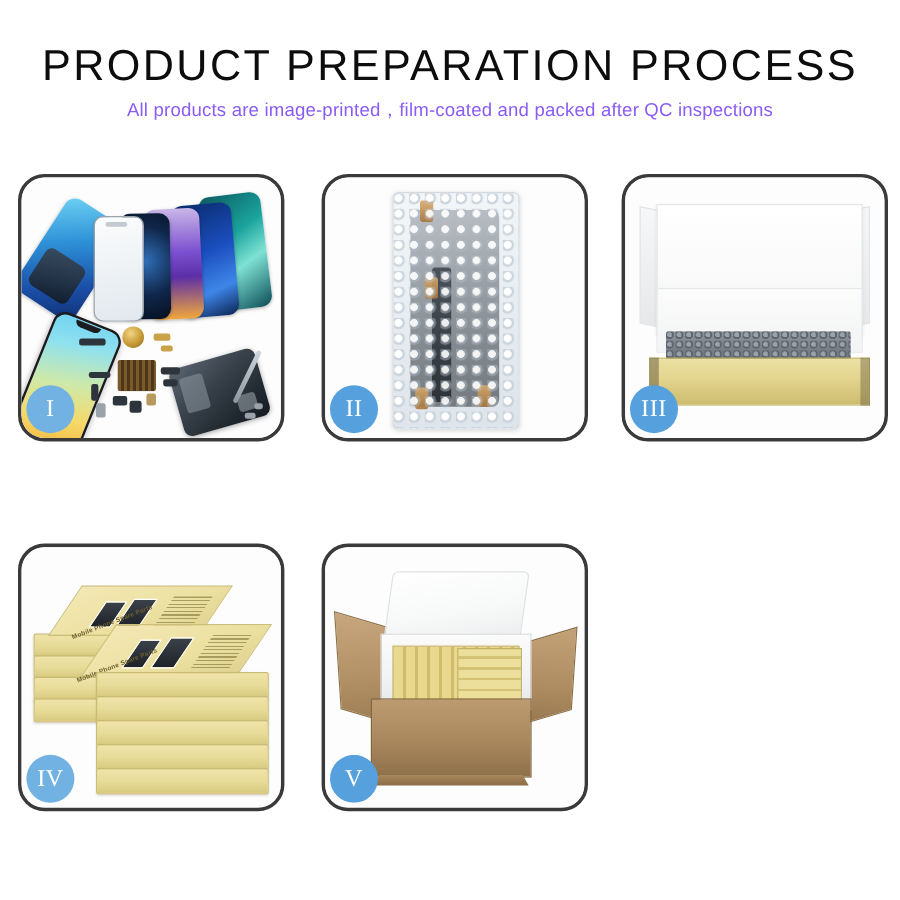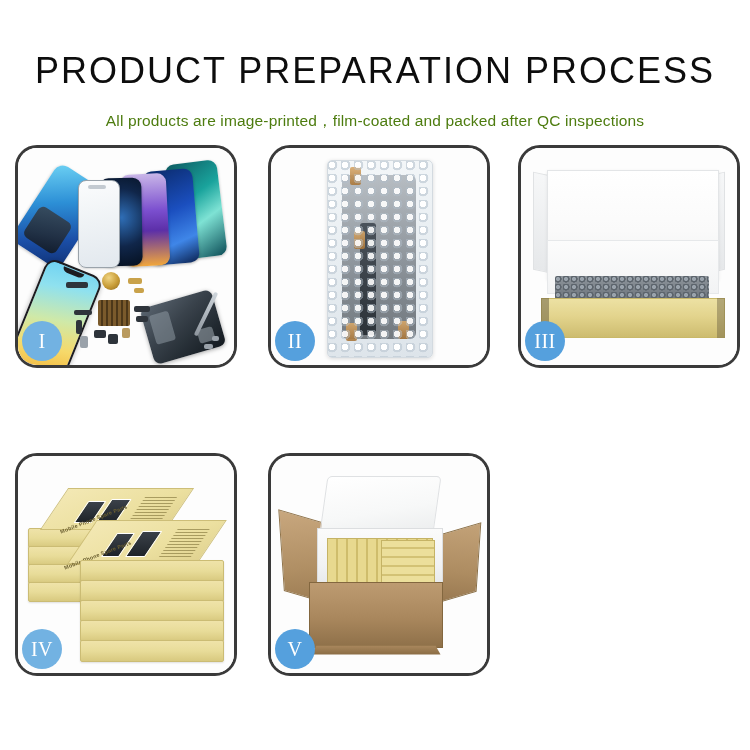--- a/index.html
+++ b/index.html
@@ -18,37 +18,37 @@
 
   
   .header {
     position: absolute;
     left: 0; top: 0;
     width: 750px;
     text-align: center;
   }
   .page-title {
     margin: 0;
-    padding-top: 50px;
+    padding-top: 34px;
     font-family: "Liberation Sans", sans-serif;
     font-size: 36px;
     font-weight: 400;
     letter-spacing: 2.0px;
     color: #0d0d0d;
     line-height: 42px;
     white-space: nowrap;
   }
   .page-subtitle {
-    margin: 12px;
+    margin: 0;
     padding-top: 7px;
     font-family: "Liberation Sans", sans-serif;
     font-size: 15.5px;
     font-weight: 400;
     letter-spacing: 0.15px;
-    color: #4d7c0f;
+    color: #8b5cf6;
     line-height: 20px;
     white-space: nowrap;
   }
 
   
   .grid {
     position: absolute;
     left: 15px;
     top: 145px;
     width: 725px;

